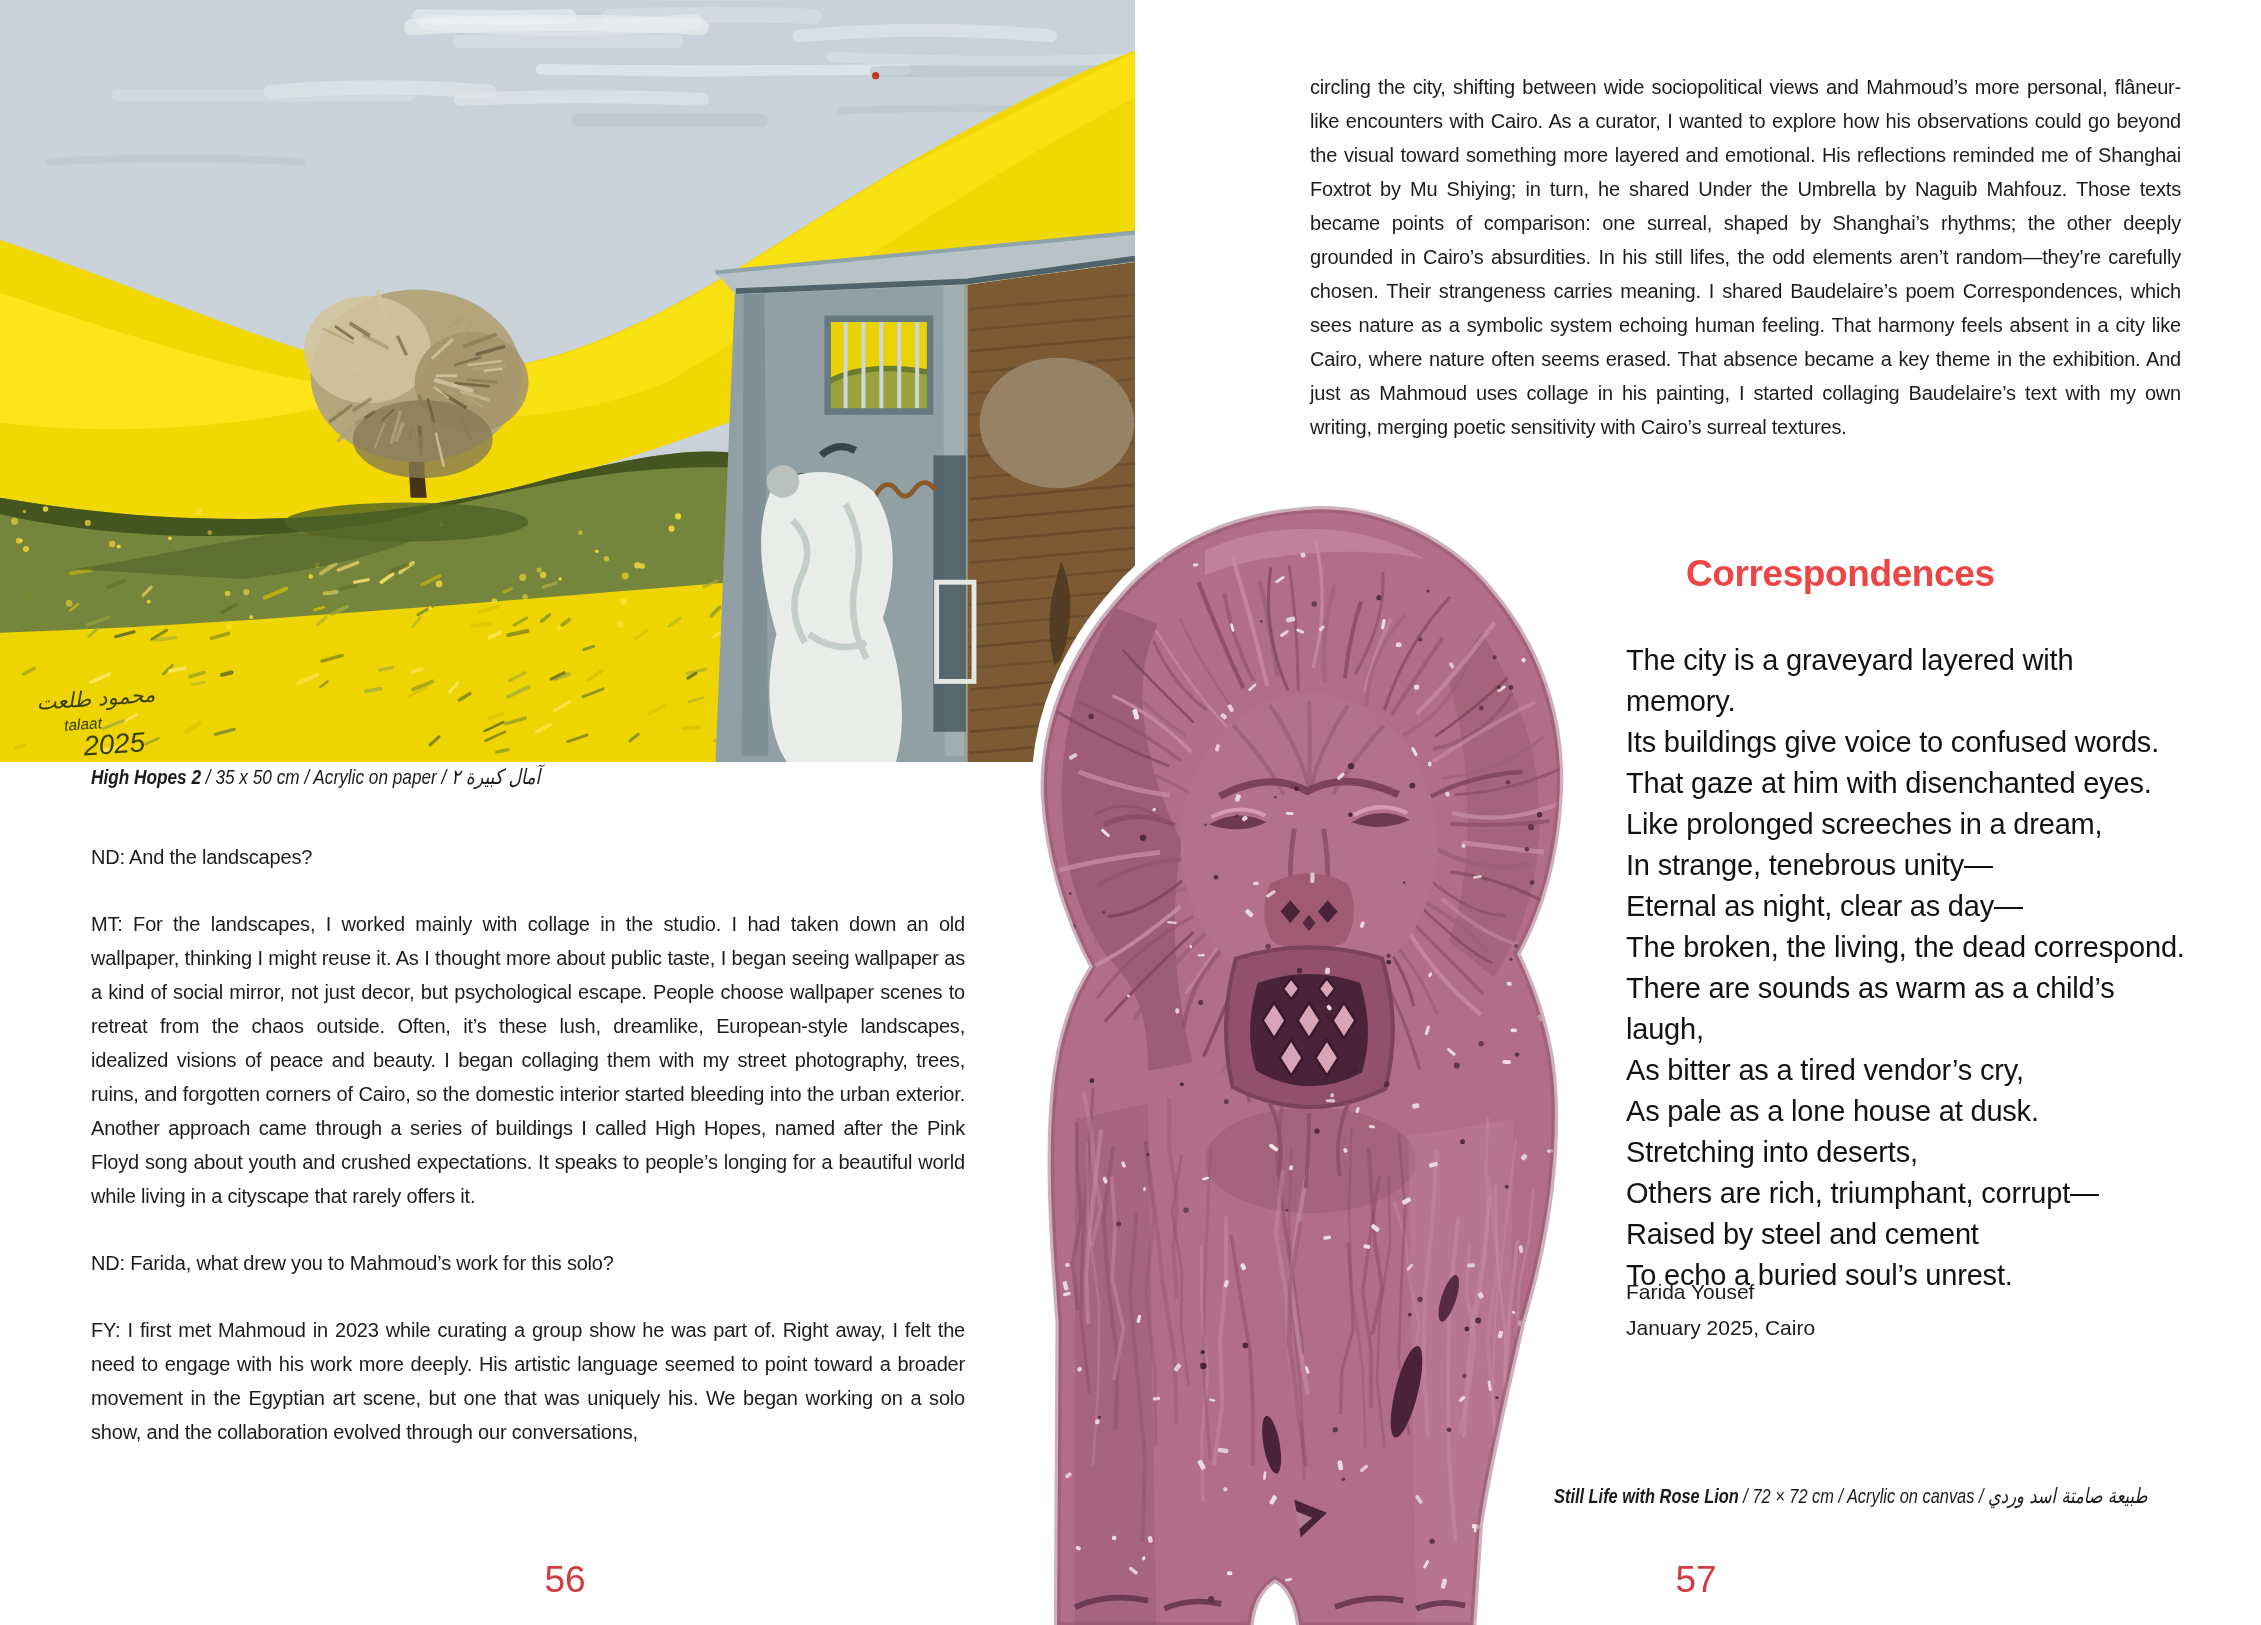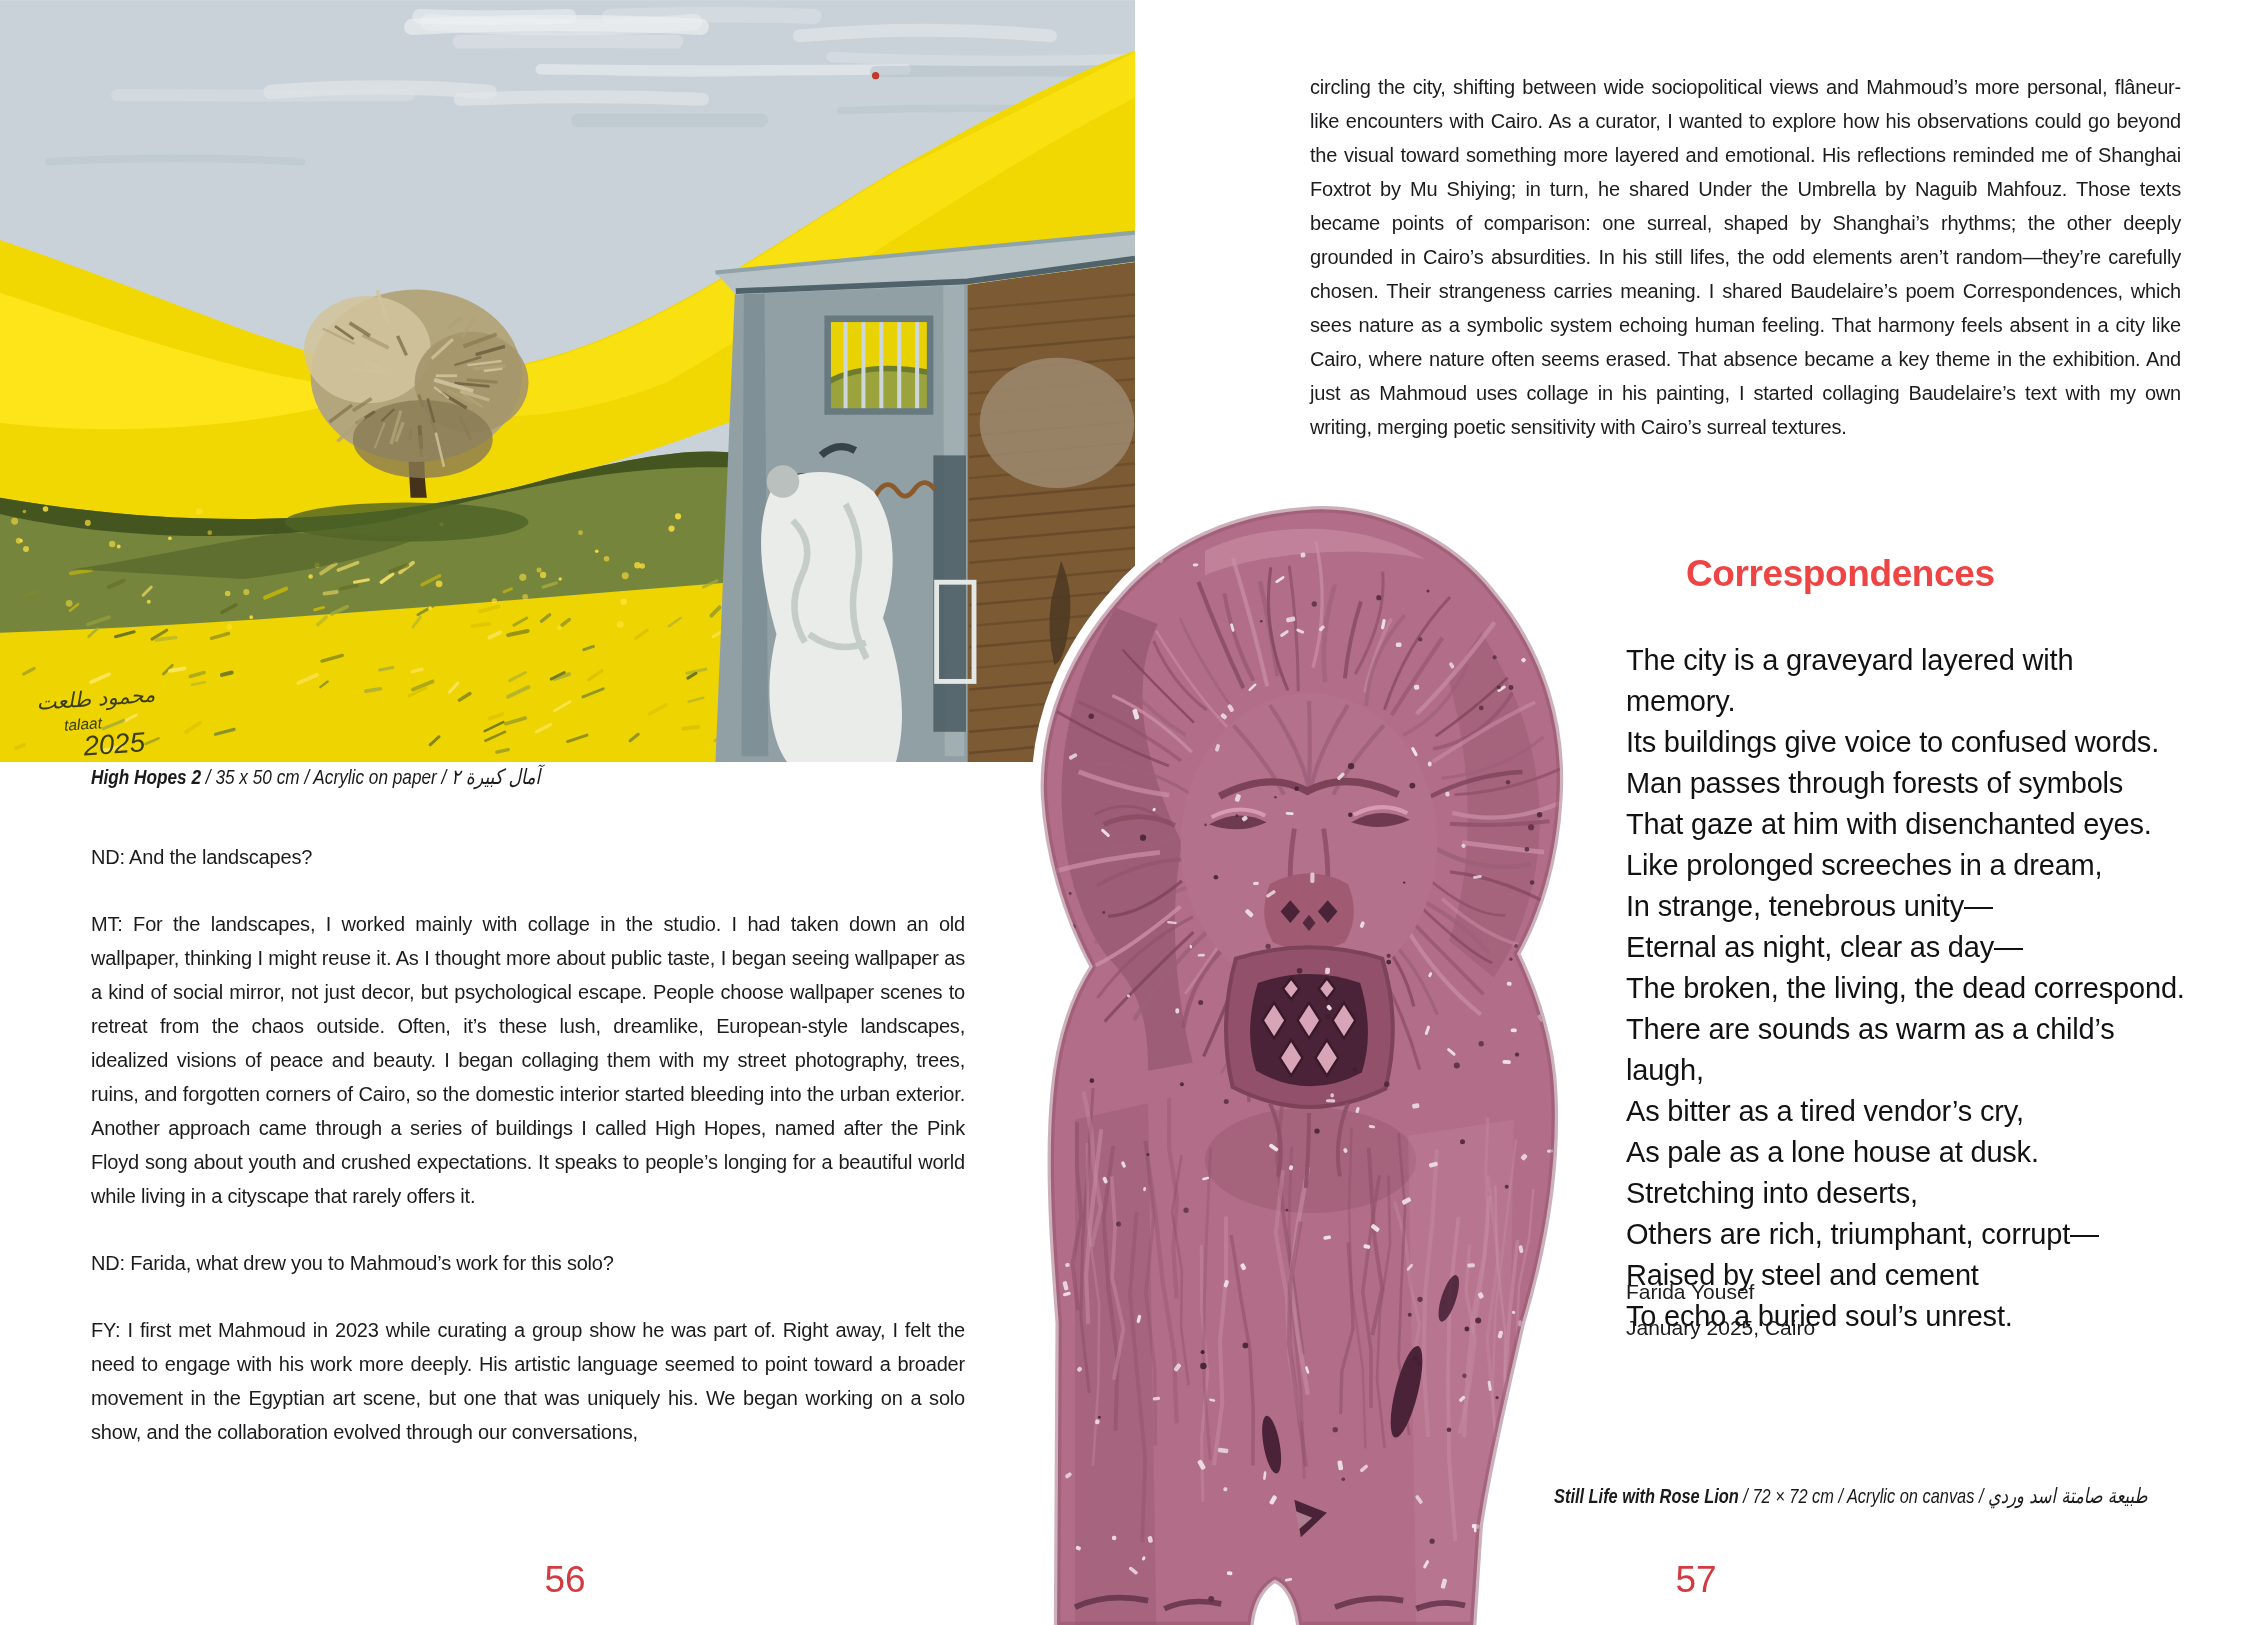--- a/index.html
+++ b/index.html
@@ -356,21 +356,20 @@
 
   <div>
 
     <div class="abs body-text" style="left:1310px;top:70px;width:871px;">circling the city, shifting between wide sociopolitical views and Mahmoud’s more personal, flâneur-like encounters with Cairo. As a curator, I wanted to explore how his observations could go beyond the visual toward something more layered and emotional. His reflections reminded me of Shanghai Foxtrot by Mu Shiying; in turn, he shared Under the Umbrella by Naguib Mahfouz. Those texts became points of comparison: one surreal, shaped by Shanghai’s rhythms; the other deeply grounded in Cairo’s absurdities. In his still lifes, the odd elements aren’t random—they’re carefully chosen. Their strangeness carries meaning. I shared Baudelaire’s poem Correspondences, which sees nature as a symbolic system echoing human feeling. That harmony feels absent in a city like Cairo, where nature often seems erased. That absence became a key theme in the exhibition. And just as Mahmoud uses collage in his painting, I started collaging Baudelaire’s text with my own writing, merging poetic sensitivity with Cairo’s surreal textures.</div>
 
     <div class="abs poem-title" style="left:1686px;top:553px;color:#ef4444;">Correspondences</div>
 
     <div class="abs poem" style="left:1626px;top:640px;width:561px;" id="poem-block">
         <div>The city is a graveyard layered with memory.</div>
         <div>Its buildings give voice to confused words.</div>
-        <div>Man passes through forests of symbols</div>
         <div>That gaze at him with disenchanted eyes.</div>
         <div>Like prolonged screeches in a dream,</div>
         <div>In strange, tenebrous unity—</div>
         <div>Eternal as night, clear as day—</div>
         <div>The broken, the living, the dead correspond.</div>
         <div>There are sounds as warm as a child’s laugh,</div>
         <div>As bitter as a tired vendor’s cry,</div>
         <div>As pale as a lone house at dusk.</div>
         <div>Stretching into deserts,</div>
         <div>Others are rich, triumphant, corrupt—</div>

